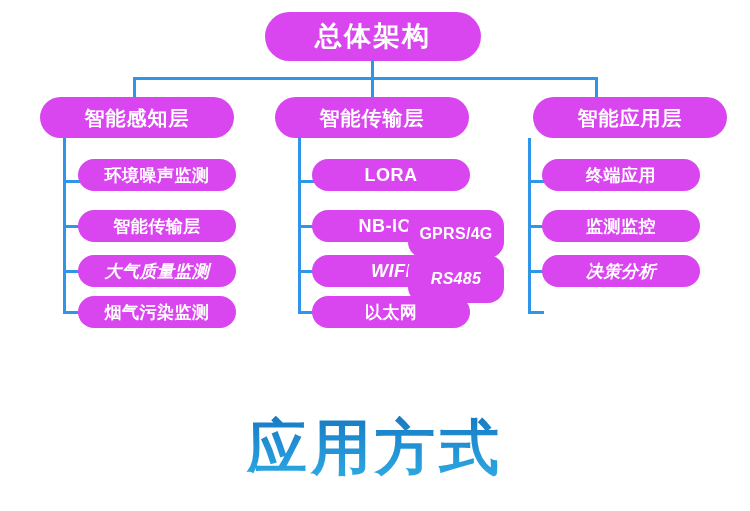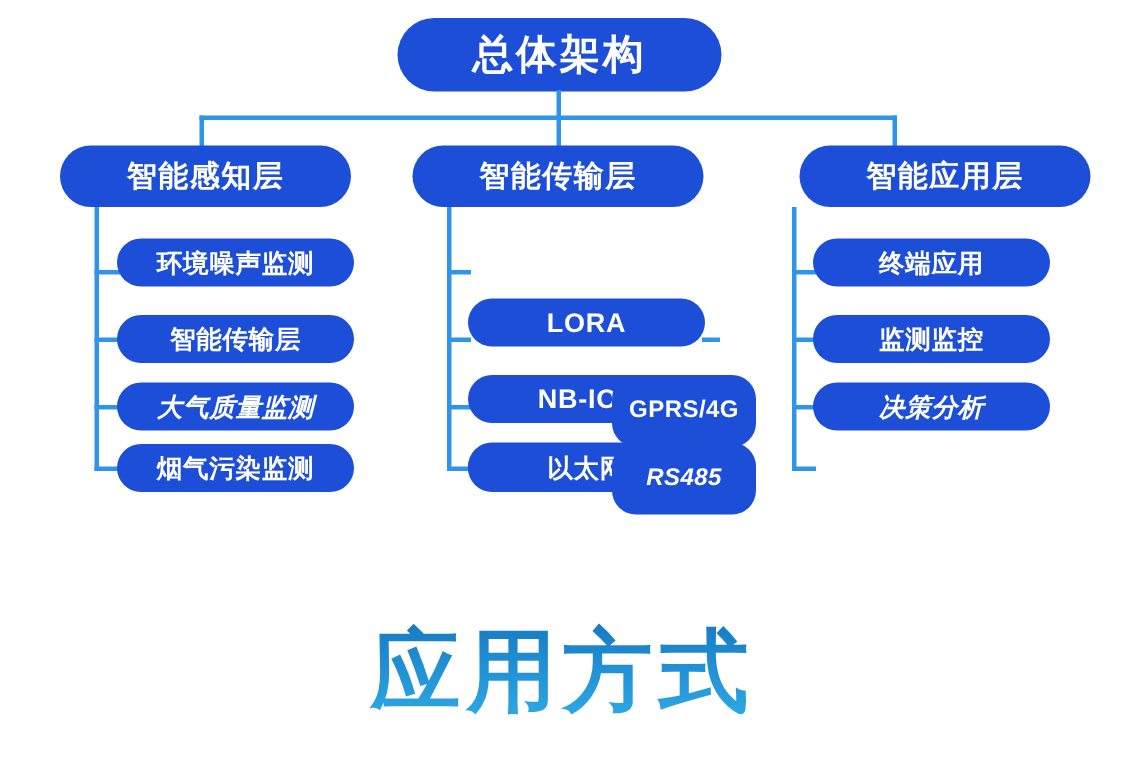--- a/index.html
+++ b/index.html
@@ -24,21 +24,21 @@
     position: absolute;
     background: #2f95e8;
   }
   .conn.v { width: 3px; }
   .conn.h { height: 3px; }
 
   
   .node {
     position: absolute;
     box-sizing: border-box;
-    background: #1d4ed8;
+    background: #d946ef;
     color: #ffffff;
     display: flex;
     align-items: center;
     justify-content: center;
     text-align: right;
     white-space: nowrap;
     line-height: 1;
   }
 
   .node.root {
@@ -83,21 +83,20 @@
     height: 48px;
     border-radius: 16px;
     font-size: 16px;
     font-weight: bold;
   }
   .node.side.latin { font-size: 16px; letter-spacing: 0.3px; }
 
   .node.latin {
     font-size: 18px;
     letter-spacing: 0.5px;
-    margin-top: 40px;
   }
 
   .r1 { top: 159px; }
   .r2 { top: 210px; }
   .r3 { top: 255px; font-style: italic; }
   .r4 { top: 296px; }
 
   
   #bottom-title {
     position: absolute;

